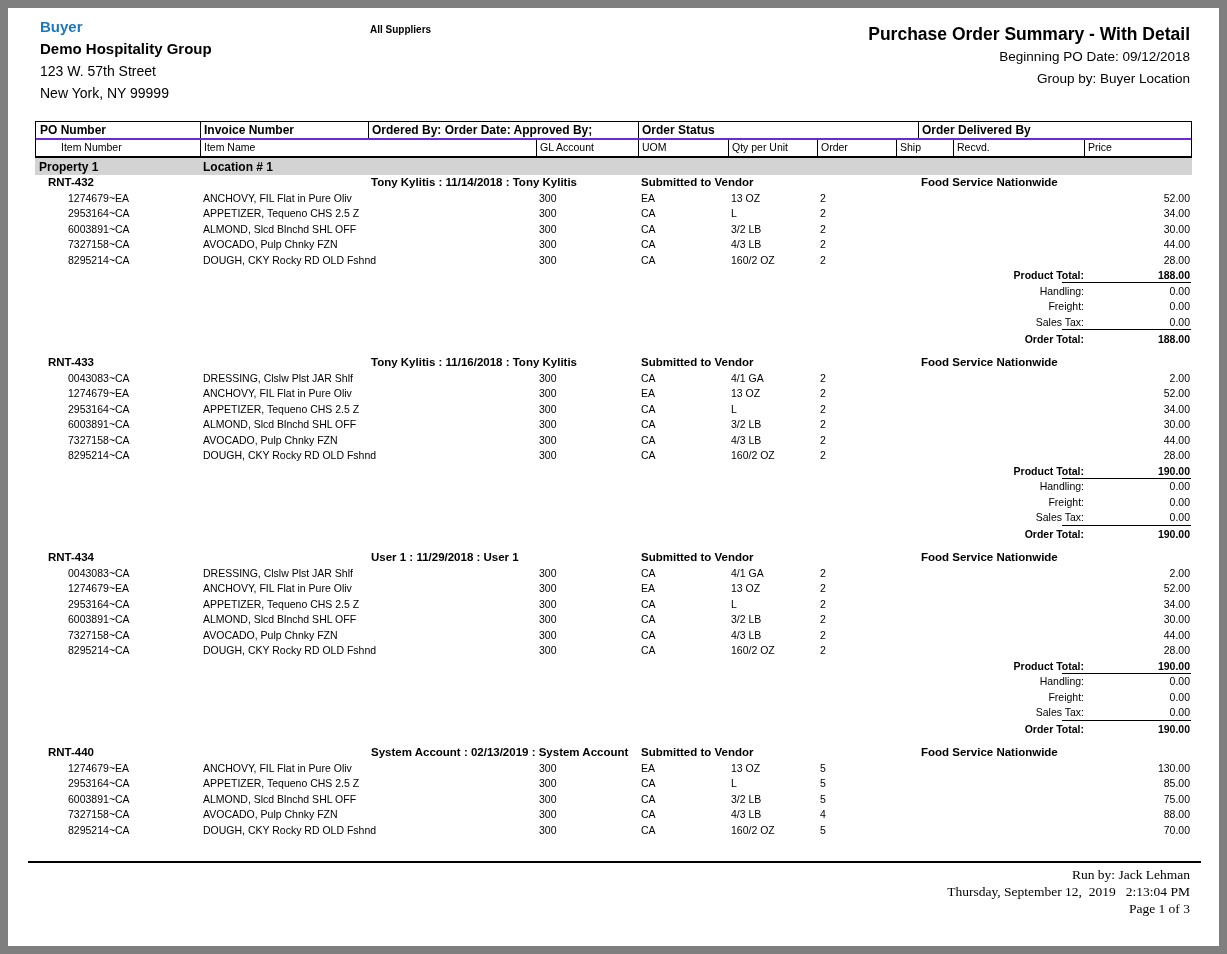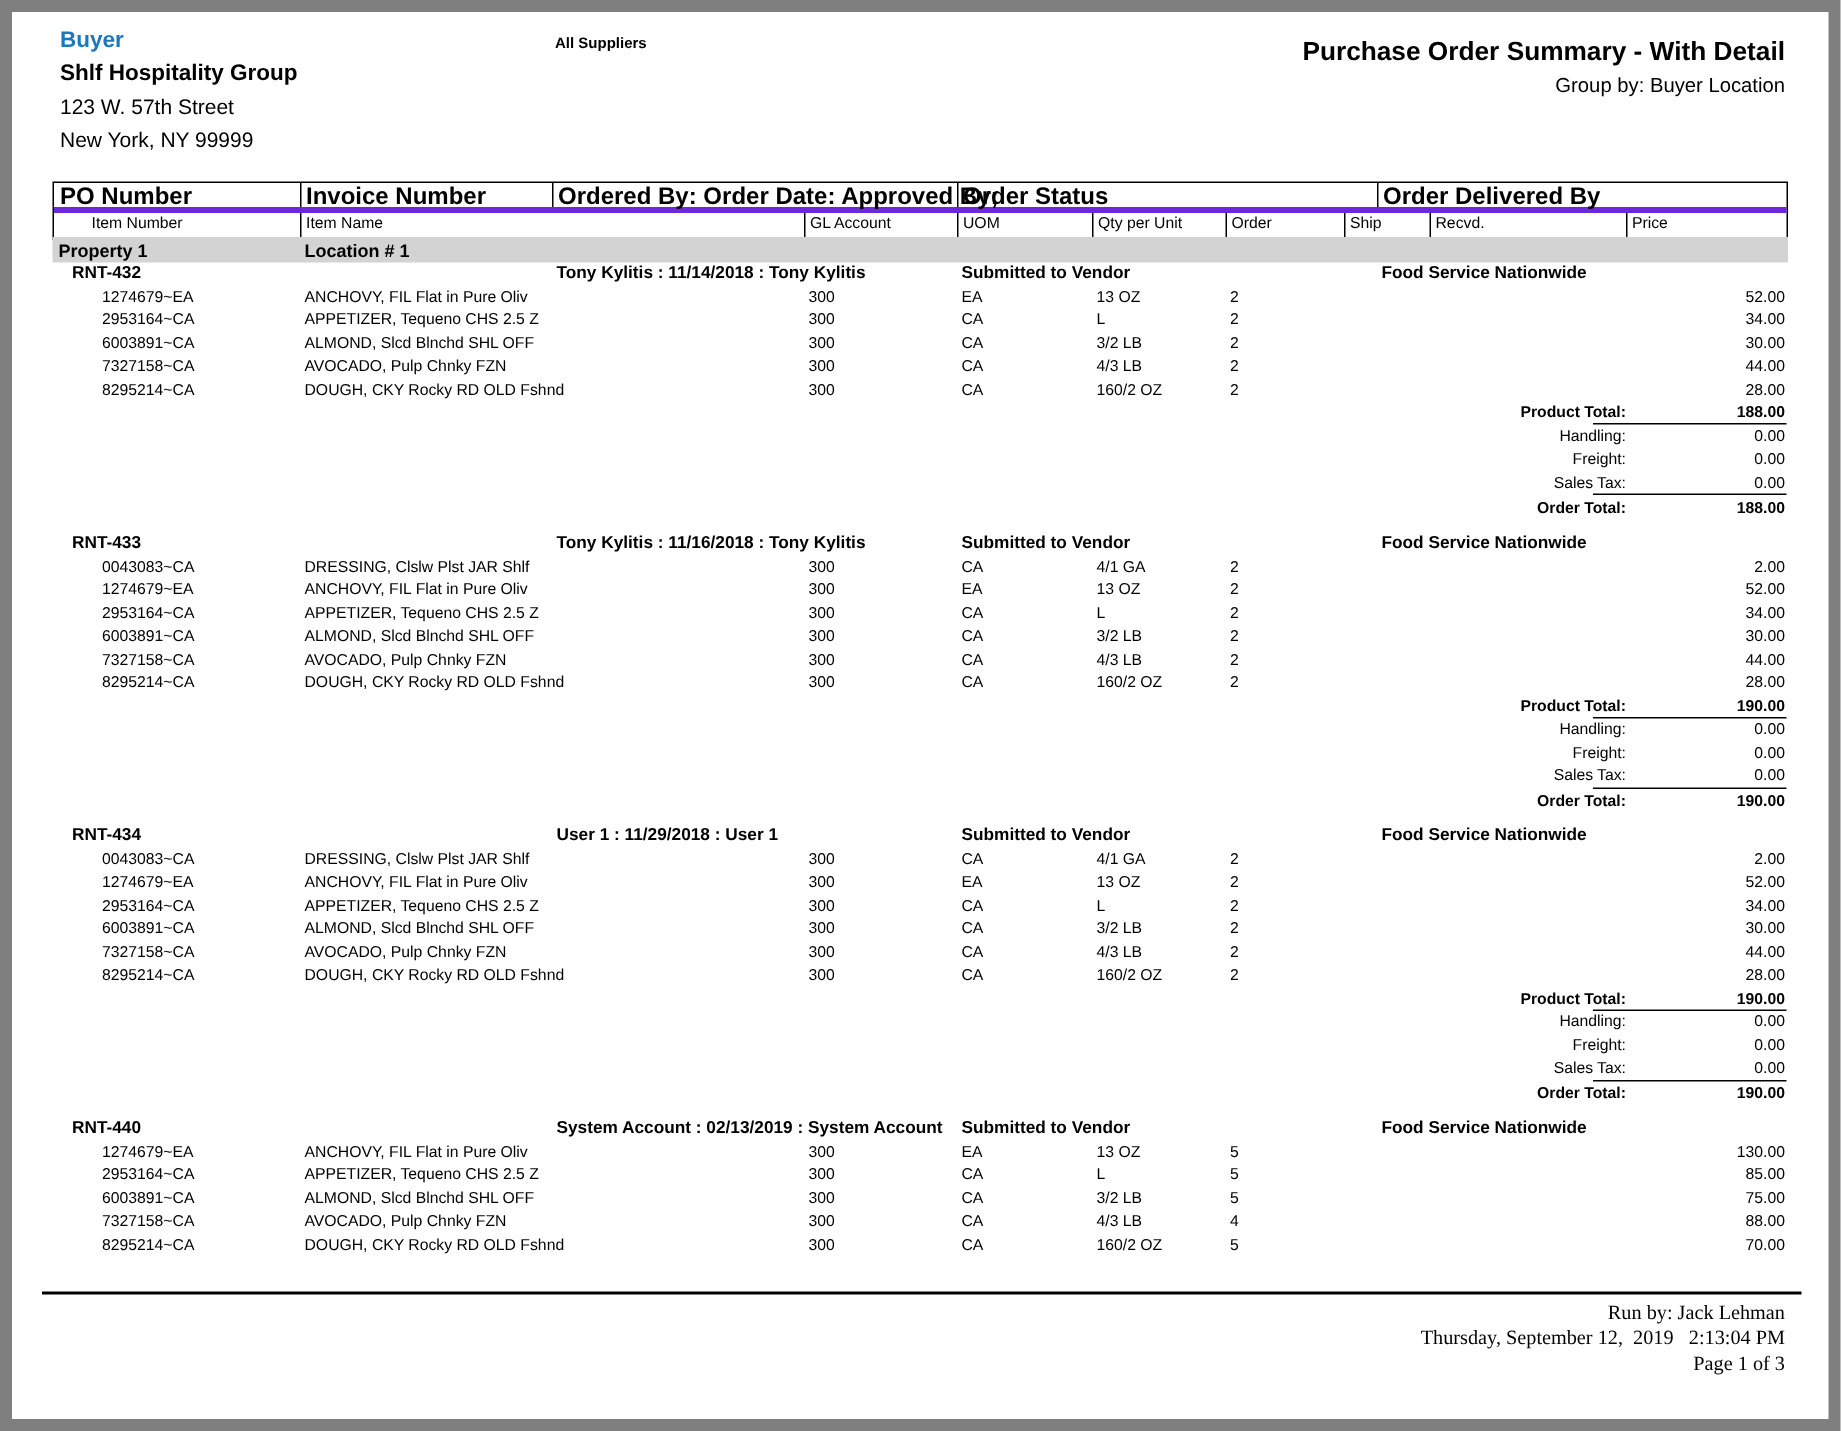--- a/index.html
+++ b/index.html
@@ -9,21 +9,21 @@
   
   .hdr-left{position:absolute;left:40px;top:16px;line-height:22px;font-size:14px;color:#000;}
   .buyer-lbl{font-size:15px;font-weight:bold;color:#1b78be;}
   .buyer-name{font-size:15px;font-weight:bold;}
   .suppliers{position:absolute;left:370px;top:24px;font-size:10px;font-weight:bold;}
   .hdr-right{position:absolute;right:37px;top:22px;text-align:right;}
   .rpt-title{font-size:17.5px;font-weight:bold;line-height:24px;}
   .rpt-sub{font-size:13.5px;line-height:22px;}
   
   .thead{position:absolute;left:35px;top:121px;width:1155px;border:1px solid #000;border-bottom:2px solid #000;background:#fff;}
-  .th-r1{position:relative;height:16px;border-bottom:4px solid #6d28d9;font-size:16px;font-weight:bold;}
+  .th-r1{position:relative;height:16px;border-bottom:2px solid #6d28d9;font-size:12px;font-weight:bold;}
   .th-r2{position:relative;height:16px;font-size:10.5px;}
   .th-r1 span,.th-r2 span{position:absolute;top:1px;white-space:nowrap;}
   .vl{position:absolute;top:0;bottom:0;width:1px;background:#000;}
   
   .group-band{position:absolute;left:35px;top:158px;width:1157px;height:17px;background:#d3d3d3;font-size:12px;font-weight:bold;}
   .group-band span{position:absolute;top:2px;white-space:nowrap;}
   
   .r{position:absolute;left:0;width:1227px;height:15.5px;font-size:10.5px;color:#000;}
   .r span{position:absolute;top:1px;white-space:nowrap;}
   .sec-head{font-size:11.5px;}
@@ -48,29 +48,30 @@
   .footer div{white-space:pre;}
 </style>
 </head>
 <body>
 
 <div class="frame">
   <div class="page"></div>
 
   <div class="hdr-left">
     <div class="buyer-lbl">Buyer</div>
-    <div class="buyer-name">Shlf Hospitality Group</div>
+    <div class="buyer-name">Demo Hospitality Group</div>
     <div>123 W. 57th Street</div>
     <div>New York, NY 99999</div>
   </div>
 
   <div class="suppliers">All Suppliers</div>
 
   <div class="hdr-right">
     <div class="rpt-title">Purchase Order Summary - With Detail</div>
+    <div class="rpt-sub">Beginning PO Date: 09/12/2018</div>
     <div class="rpt-sub">Group by: Buyer Location</div>
   </div>
 
   <div class="thead">
     <div class="th-r1">
       <span style="left:4px">PO Number</span>
       <span style="left:168px">Invoice Number</span>
       <span style="left:336px">Ordered By: Order Date: Approved By;</span>
       <span style="left:606px">Order Status</span>
       <span style="left:886px">Order Delivered By</span>

